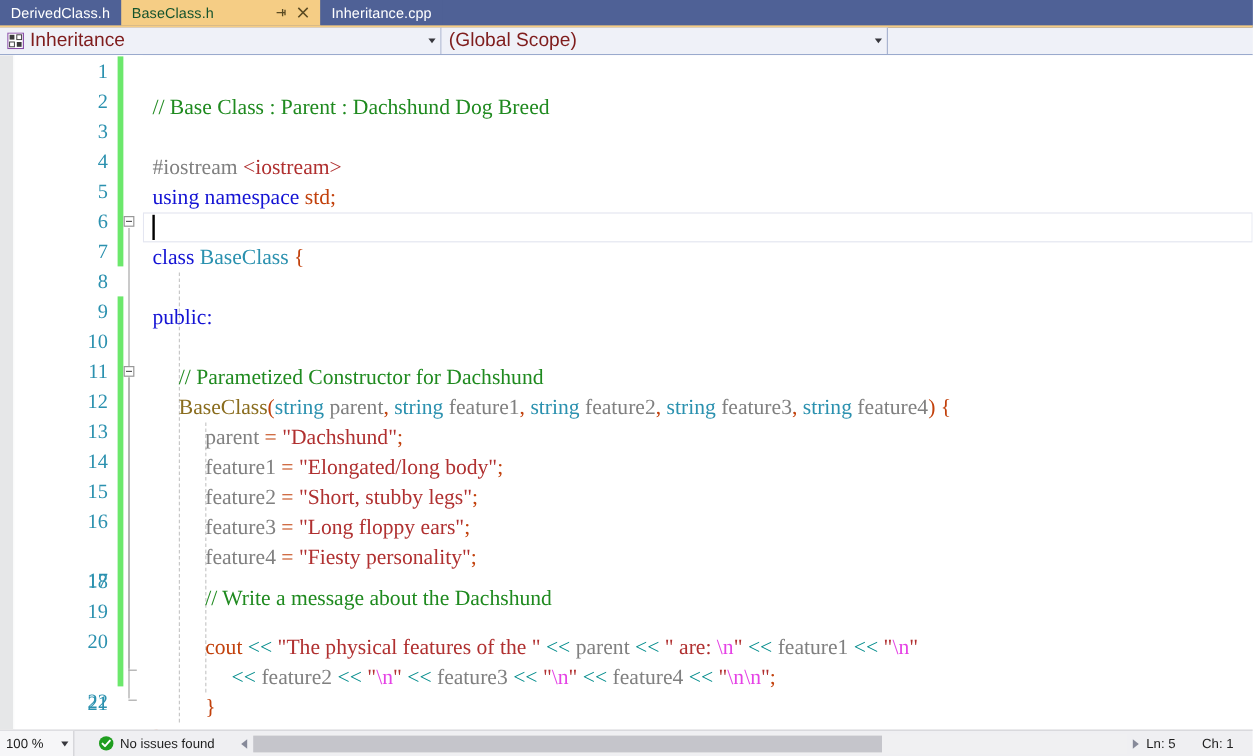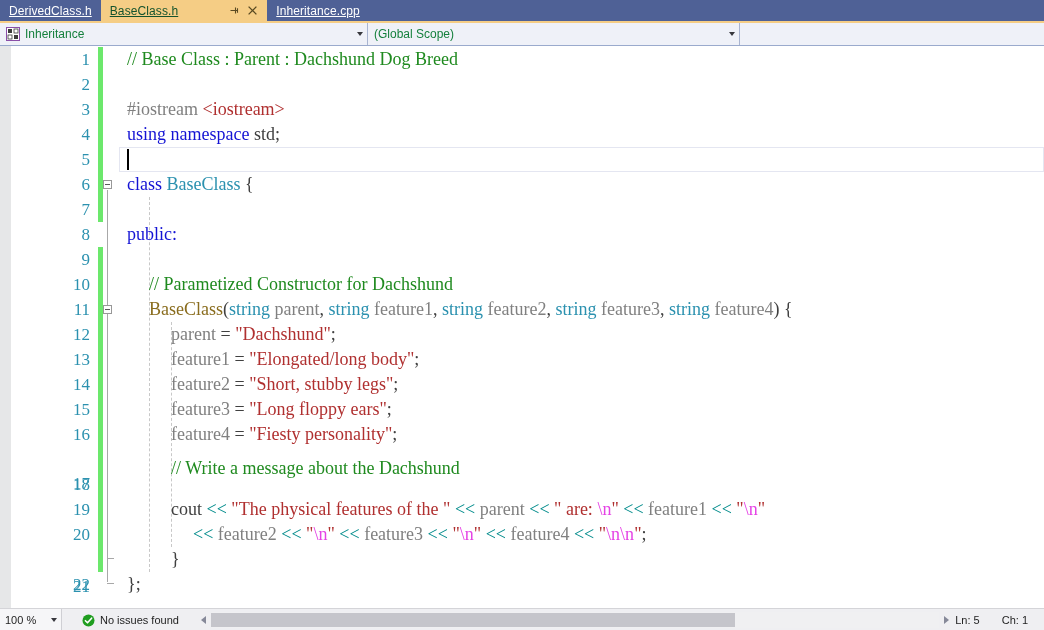--- a/index.html
+++ b/index.html
@@ -44,21 +44,21 @@
     line-height: 1;
   }
   .tab.inactive {
     background: #4f6196;
   }
   .tab.active {
     background: #f5cd85;
     color: #14532d;
     gap: 42px;
   }
-  .tab .tab-label { letter-spacing: 0.1px; text-decoration: underline; }
+  .tab .tab-label { letter-spacing: 0.1px; }
   .tab-icons {
     display: flex;
     align-items: center;
     margin-left: 9px;
     gap: 7px;
   }
   .pin-icon {
     width: 11px;
     height: 11px;
     position: relative;
@@ -87,22 +87,22 @@
     align-items: center;
     background: #eff1f8;
     border-right: 1px solid #a9b4d0;
     box-sizing: border-box;
     padding: 0 4px 0 6px;
     position: relative;
   }
   .nav-combo.first { width: 368px; }
   .nav-combo.second { width: 372px; }
   .nav-combo-text {
-    font-size: 12px;
-    color: #15803d;
+    font-size: 16px;
+    color: #7f1d1d;
     flex: 1 1 auto;
     white-space: nowrap;
     overflow: hidden;
   }
   .combo-icon {
     width: 14px;
     height: 14px;
     margin-right: 5px;
     flex: 0 0 auto;
   }
@@ -193,20 +193,21 @@
     height: 1px;
     background: #a8a8a8;
     left: 4px;
     width: 7px;
   }
   .code-area {
     flex: 1 1 auto;
     position: relative;
     background: #ffffff;
     overflow: hidden;
+    margin-top: 30px;
   }
   .code-line {
     position: absolute;
     left: 0;
     height: 25px;
     line-height: 25px;
     white-space: pre;
     font-family: "Liberation Serif", serif;
     font-size: 18px;
     color: #1e1e1e;
@@ -234,21 +235,21 @@
   
   .t-comment { color: #1f8a1f; }
   .t-keyword { color: #1413d4; }
   .t-preproc { color: #808080; }
   .t-string  { color: #b03030; }
   .t-escape  { color: #e542e5; }
   .t-type    { color: #2b91af; }
   .t-ident   { color: #808080; }
   .t-func    { color: #8a6d1f; }
   .t-op      { color: #008b8b; }
-  .t-plain   { color: #404040; }
+  .t-plain   { color: #c2410c; }
 
   
   .statusbar {
     height: 22px;
     flex: 0 0 auto;
     background: #efeff2;
     display: flex;
     align-items: stretch;
     border-top: 1px solid #d4d4d8;
     box-sizing: border-box;

